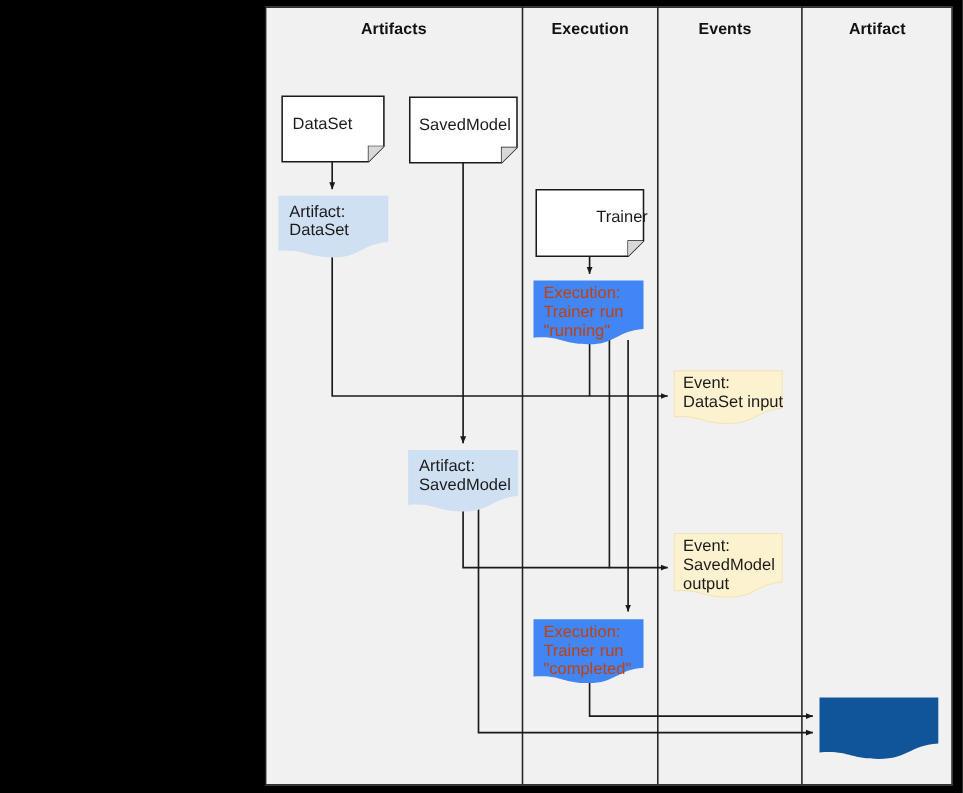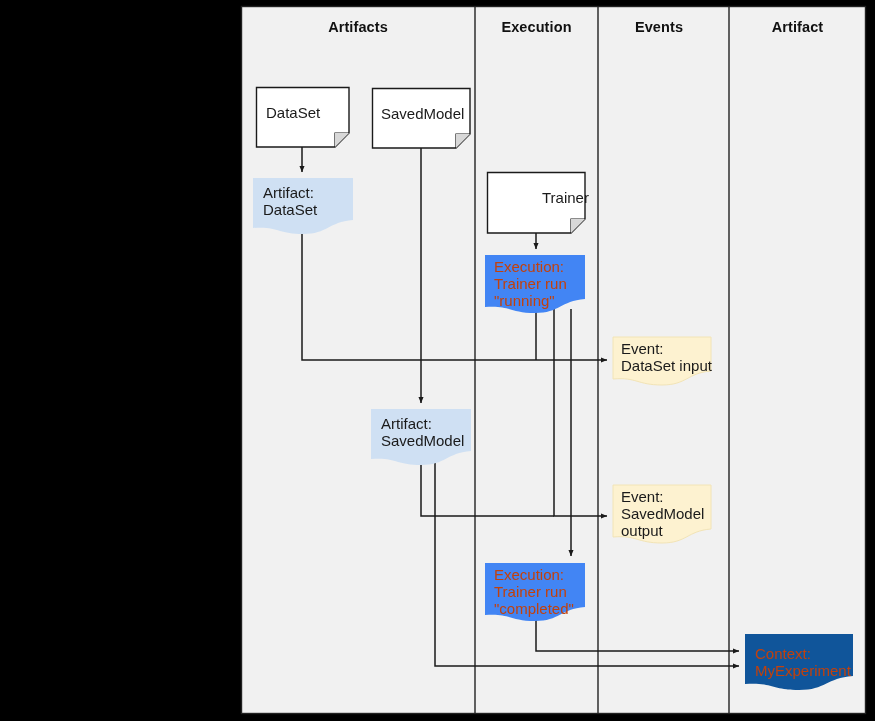--- a/index.html
+++ b/index.html
@@ -169,16 +169,14 @@
 Trainer run
 "completed"</div>
 
   <div class="node-label" style="left:621px; top:340px; width:95px;">Event:
 DataSet input</div>
 
   <div class="node-label" style="left:621px; top:488px; width:95px;">Event:
 SavedModel
 output</div>
 
-  <div class="node-label light" style="left:755px; top:645px; width:105px;">Context:
-MyExperiment</div>
 
 </div>
 
 </body></html>

